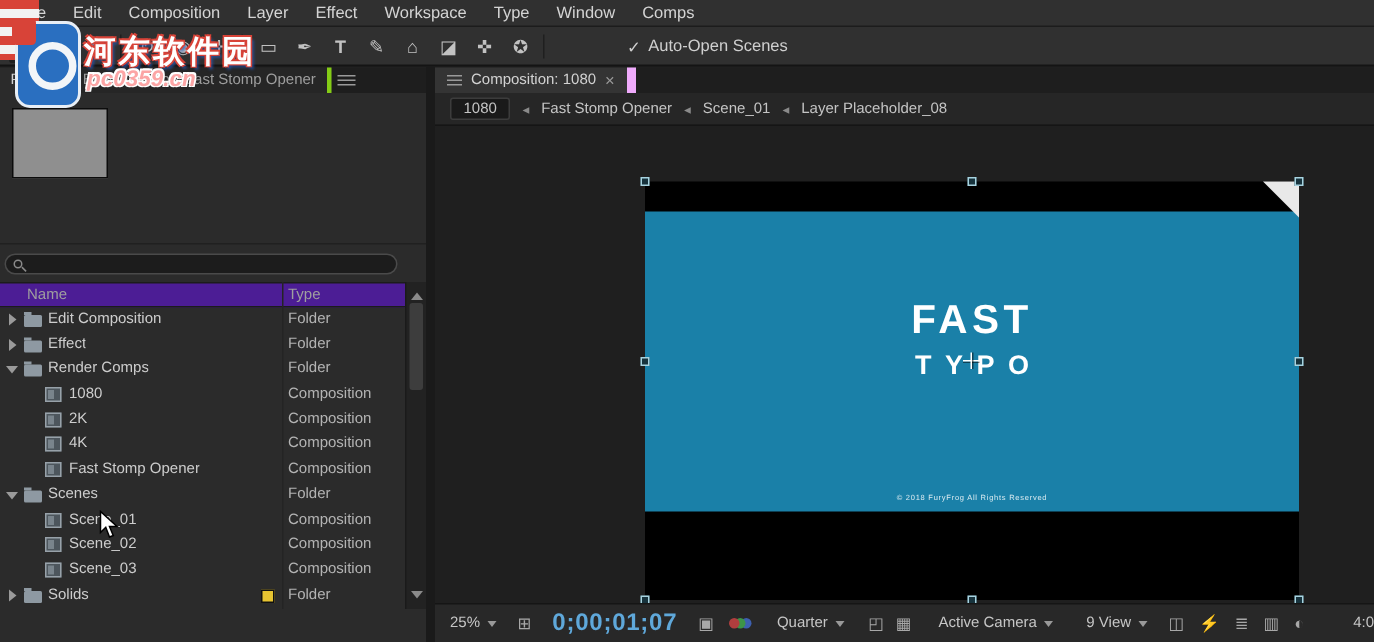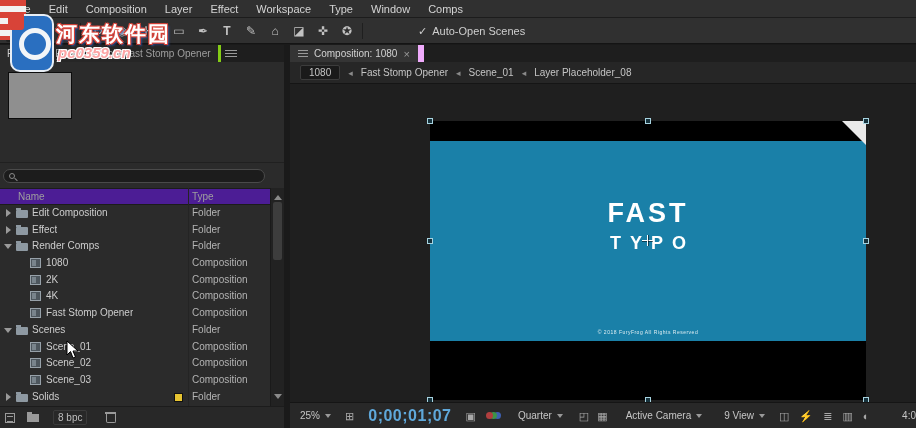--- a/index.html
+++ b/index.html
@@ -248,26 +248,20 @@
         <span class="pname">Solids</span>
         <i class="chip" style="background-color: rgb(231, 196, 49);"></i>
         <span class="ptype">Folder</span>
       </div>
     </div>
     <div class="pscroll">
       <i class="sarrow up"></i>
       <i class="sthumb"></i>
       <i class="sarrow down"></i>
     </div>
-    <div class="pfooter">
-      <span class="f-interp"></span>
-      <span class="f-folder"></span>
-      <span class="bpc">8 bpc</span>
-      <span class="trash"></span>
-    </div>
   </div>
 
   <div class="comp-panel">
     <div class="ctabbar">
       <div class="ctab">
         <span class="hamb">
             <i></i>
             <i></i>
             <i></i>
           </span>

